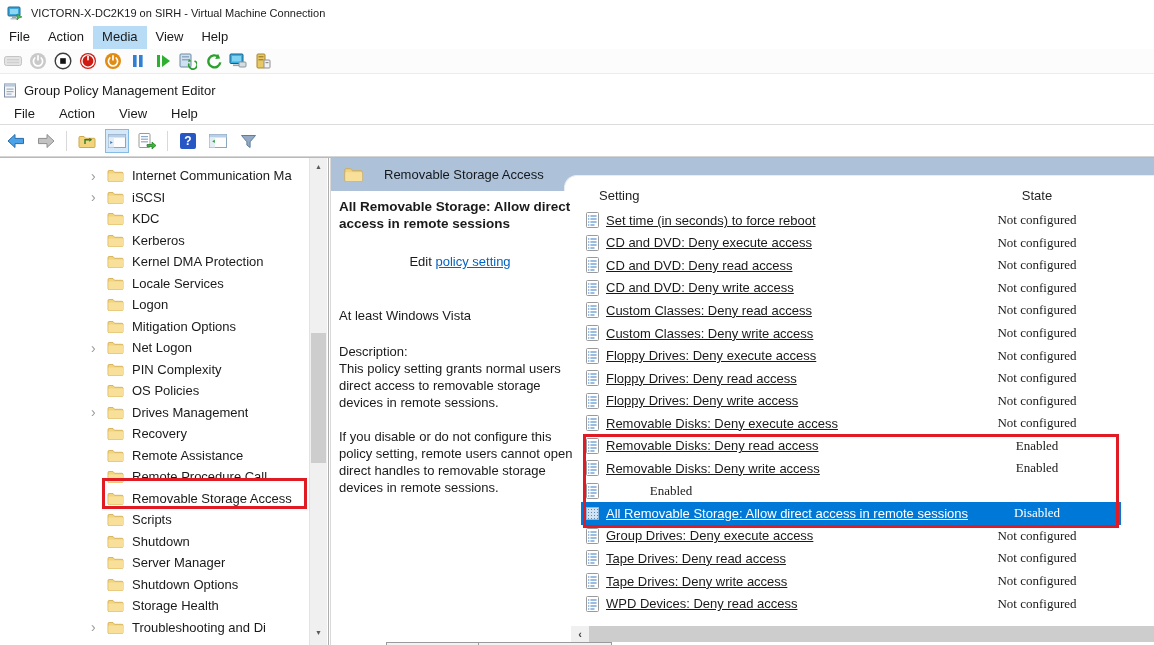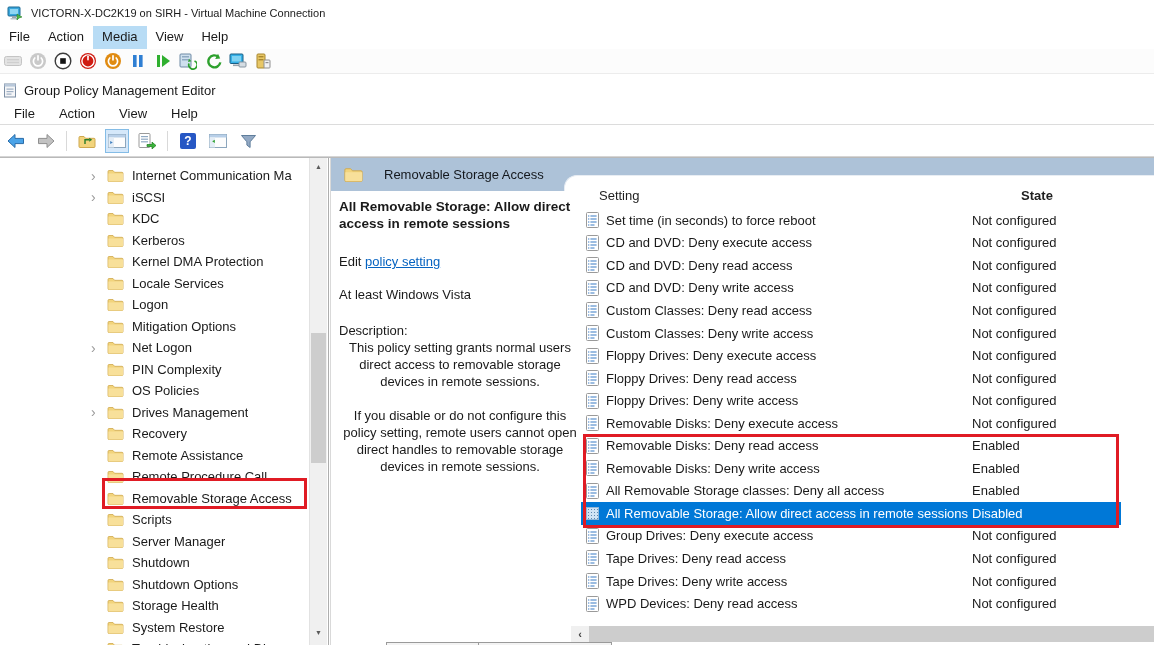--- a/index.html
+++ b/index.html
@@ -49,33 +49,33 @@
   .vs-thumb{position:absolute;left:1px;width:15px;top:175px;height:130px;background:#cdcdcd;}
   .panel-divider{position:absolute;left:328px;top:0;width:1px;height:100%;background:#aeaeae;}
   
   .rightpanel{position:absolute;left:330px;top:0;width:824px;height:100%;background:#fff;border-left:1px solid #d9d9d9;}
   .panel-header{position:absolute;left:0;top:0;width:100%;height:33px;background:var(--header-blue);display:flex;align-items:center;gap:21px;padding-left:13px;}
   .panel-header .ph-title{font-size:13px;color:#14181d;}
   .white-tab{position:absolute;left:233px;top:17px;right:0;height:16px;background:#fff;border-top-left-radius:13px;border-top:1px solid #e8edf3;border-left:1px solid #e8edf3;}
   
   .description{position:absolute;left:8px;top:40px;width:242px;line-height:17px;}
   .policy-title{font-weight:bold;font-size:13.5px;line-height:17px;margin:0 0 21px 0;}
-  .edit-line{margin:0 0 16px 0;}
+  .edit-line{margin:0 0 37px 0;text-align:center;}
   .edit-line a{color:var(--link-blue);text-decoration:underline;cursor:pointer;}
   .req-block{margin:0 0 19px 0;}
-  .desc-block p{margin:0 0 17px 0;text-align:center;}
+  .desc-block p{margin:0 0 17px 0;}
   
   .settings{position:absolute;left:250px;top:23px;right:0;height:433px;overflow:hidden;}
   .sheader{display:flex;height:28px;align-items:center;padding-left:5px;color:#1f1f1f;}
   .hsetting{width:386px;padding-left:13px;}
-  .hstate{width:130px;text-align:center;font-weight:bold;}
+  .hstate{width:130px;text-align:center;}
   .srow{display:flex;align-items:center;height:22.55px;padding-left:5px;width:540px;white-space:nowrap;}
   .sicon{width:14px;height:16px;margin-right:6px;flex:none;display:flex;align-items:center;}
-  .sname{width:366px;overflow:hidden;}
-  .sstate{width:130px;text-align:left;}
+  .sname{width:366px;overflow:hidden;text-decoration:underline;}
+  .sstate{width:130px;text-align:center;font-family:Liberation Serif, serif;}
   .srow.selected{background:var(--selection-blue);color:#fff;}
   .sicon .ic-normal{display:block;}
   .sicon .ic-selected{display:none;width:13px;height:13px;border:1px solid #8fb6d8;background:#cfe3f5;background-image:radial-gradient(#5b87b0 0.8px,transparent 0.9px);background-size:3px 3px;}
   .srow.selected .ic-selected{display:block;}
   .settings-redbox{position:absolute;left:2px;top:253px;width:536px;height:94px;border:3px solid var(--annotation-red);pointer-events:none;}
   
   .hscroll{position:absolute;left:240px;right:0;top:468px;height:16px;background:#f0f0f0;display:flex;}
   .hs-arrow{width:18px;height:100%;display:flex;align-items:center;justify-content:center;font-size:11px;color:#444;font-weight:bold;}
   .hs-thumb{flex:1;background:#cdcdcd;}
   
@@ -467,66 +467,56 @@
       </div>
 
       <div class="trow">
         <span class="arrow">›</span>
         <span class="tfold">
           <svg width="17" height="13" viewBox="0 0 16 13">
             <path d="M0.5 2.5 a1 1 0 0 1 1-1 h4 l1.6 1.8 h7.4 a1 1 0 0 1 1 1 v7.2 a1 1 0 0 1 -1 1 h-12.9 a1 1 0 0 1 -1.1-1 z" fill="#f2d47c" stroke="#cfa84e" stroke-width="0.8"></path>
             <path d="M0.9 4.6 h14.6 v6.9 a0.9 0.9 0 0 1 -0.9 0.9 h-12.8 a0.9 0.9 0 0 1 -0.9 -0.9 z" fill="#f8e09a"></path>
           </svg>
         </span>
+        <span class="tlabel">Shutdown</span>
+      </div>
+
+      <div class="trow">
+        <span class="arrow">›</span>
+        <span class="tfold">
+          <svg width="17" height="13" viewBox="0 0 16 13">
+            <path d="M0.5 2.5 a1 1 0 0 1 1-1 h4 l1.6 1.8 h7.4 a1 1 0 0 1 1 1 v7.2 a1 1 0 0 1 -1 1 h-12.9 a1 1 0 0 1 -1.1-1 z" fill="#f2d47c" stroke="#cfa84e" stroke-width="0.8"></path>
+            <path d="M0.9 4.6 h14.6 v6.9 a0.9 0.9 0 0 1 -0.9 0.9 h-12.8 a0.9 0.9 0 0 1 -0.9 -0.9 z" fill="#f8e09a"></path>
+          </svg>
+        </span>
         <span class="tlabel">Server Manager</span>
       </div>
 
       <div class="trow">
         <span class="arrow">›</span>
         <span class="tfold">
           <svg width="17" height="13" viewBox="0 0 16 13">
             <path d="M0.5 2.5 a1 1 0 0 1 1-1 h4 l1.6 1.8 h7.4 a1 1 0 0 1 1 1 v7.2 a1 1 0 0 1 -1 1 h-12.9 a1 1 0 0 1 -1.1-1 z" fill="#f2d47c" stroke="#cfa84e" stroke-width="0.8"></path>
             <path d="M0.9 4.6 h14.6 v6.9 a0.9 0.9 0 0 1 -0.9 0.9 h-12.8 a0.9 0.9 0 0 1 -0.9 -0.9 z" fill="#f8e09a"></path>
           </svg>
         </span>
-        <span class="tlabel">Shutdown</span>
-      </div>
-
-      <div class="trow">
-        <span class="arrow">›</span>
-        <span class="tfold">
-          <svg width="17" height="13" viewBox="0 0 16 13">
-            <path d="M0.5 2.5 a1 1 0 0 1 1-1 h4 l1.6 1.8 h7.4 a1 1 0 0 1 1 1 v7.2 a1 1 0 0 1 -1 1 h-12.9 a1 1 0 0 1 -1.1-1 z" fill="#f2d47c" stroke="#cfa84e" stroke-width="0.8"></path>
-            <path d="M0.9 4.6 h14.6 v6.9 a0.9 0.9 0 0 1 -0.9 0.9 h-12.8 a0.9 0.9 0 0 1 -0.9 -0.9 z" fill="#f8e09a"></path>
-          </svg>
-        </span>
         <span class="tlabel">Shutdown Options</span>
       </div>
 
       <div class="trow">
         <span class="arrow">›</span>
         <span class="tfold">
           <svg width="17" height="13" viewBox="0 0 16 13">
             <path d="M0.5 2.5 a1 1 0 0 1 1-1 h4 l1.6 1.8 h7.4 a1 1 0 0 1 1 1 v7.2 a1 1 0 0 1 -1 1 h-12.9 a1 1 0 0 1 -1.1-1 z" fill="#f2d47c" stroke="#cfa84e" stroke-width="0.8"></path>
             <path d="M0.9 4.6 h14.6 v6.9 a0.9 0.9 0 0 1 -0.9 0.9 h-12.8 a0.9 0.9 0 0 1 -0.9 -0.9 z" fill="#f8e09a"></path>
           </svg>
         </span>
         <span class="tlabel">Storage Health</span>
       </div>
 
-      <div class="trow">
-        <span class="arrow">›</span>
-        <span class="tfold">
-          <svg width="17" height="13" viewBox="0 0 16 13">
-            <path d="M0.5 2.5 a1 1 0 0 1 1-1 h4 l1.6 1.8 h7.4 a1 1 0 0 1 1 1 v7.2 a1 1 0 0 1 -1 1 h-12.9 a1 1 0 0 1 -1.1-1 z" fill="#f2d47c" stroke="#cfa84e" stroke-width="0.8"></path>
-            <path d="M0.9 4.6 h14.6 v6.9 a0.9 0.9 0 0 1 -0.9 0.9 h-12.8 a0.9 0.9 0 0 1 -0.9 -0.9 z" fill="#f8e09a"></path>
-          </svg>
-        </span>
-        <span class="tlabel">System Restore</span>
-      </div>
 
       <div class="trow">
         <span class="arrow show">›</span>
         <span class="tfold">
           <svg width="17" height="13" viewBox="0 0 16 13">
             <path d="M0.5 2.5 a1 1 0 0 1 1-1 h4 l1.6 1.8 h7.4 a1 1 0 0 1 1 1 v7.2 a1 1 0 0 1 -1 1 h-12.9 a1 1 0 0 1 -1.1-1 z" fill="#f2d47c" stroke="#cfa84e" stroke-width="0.8"></path>
             <path d="M0.9 4.6 h14.6 v6.9 a0.9 0.9 0 0 1 -0.9 0.9 h-12.8 a0.9 0.9 0 0 1 -0.9 -0.9 z" fill="#f8e09a"></path>
           </svg>
         </span>
         <span class="tlabel">Troubleshooting and Di</span>
@@ -869,21 +859,20 @@
                 </g>
                 <g fill="#4a86c9">
                   <rect x="2.1" y="3.4" width="1.2" height="1.2"></rect>
                   <rect x="2.1" y="6.4" width="1.2" height="1.2"></rect>
                   <rect x="2.1" y="9.4" width="1.2" height="1.2"></rect>
                   <rect x="2.1" y="12.4" width="1.2" height="1.2"></rect>
                 </g>
               </svg>
 
             </span>
-            <span class="sname">All Removable Storage classes: Deny all access</span>
             <span class="sstate">Enabled</span>
           </div>
 
           <div class="srow selected">
             <span class="sicon">
 
               <span class="ic-selected"></span>
             </span>
             <span class="sname">All Removable Storage: Allow direct access in remote sessions</span>
             <span class="sstate">Disabled</span>

